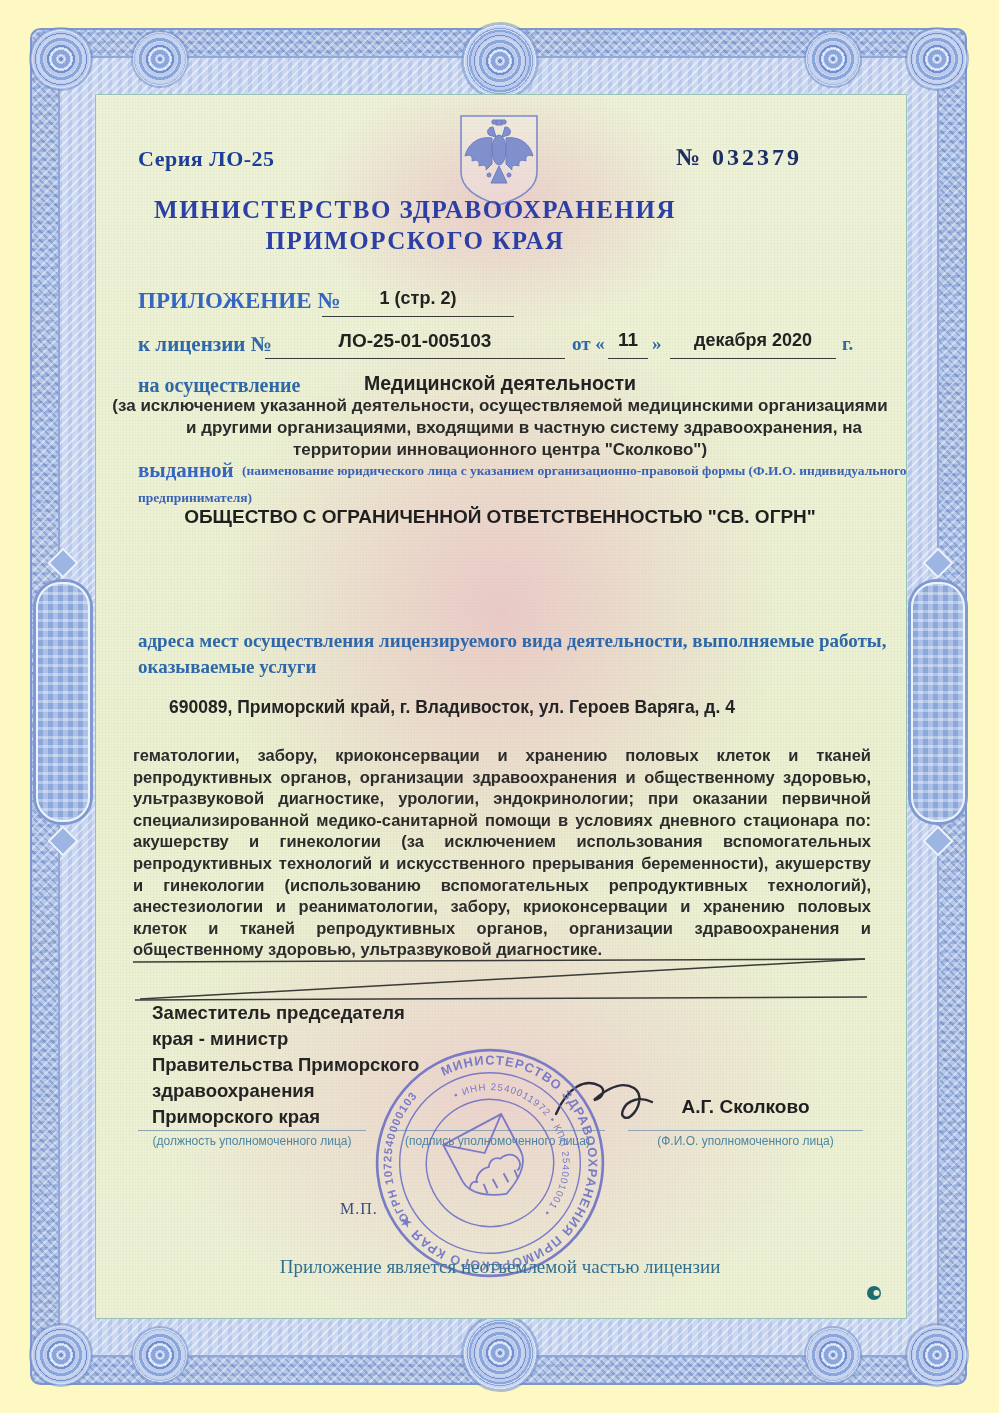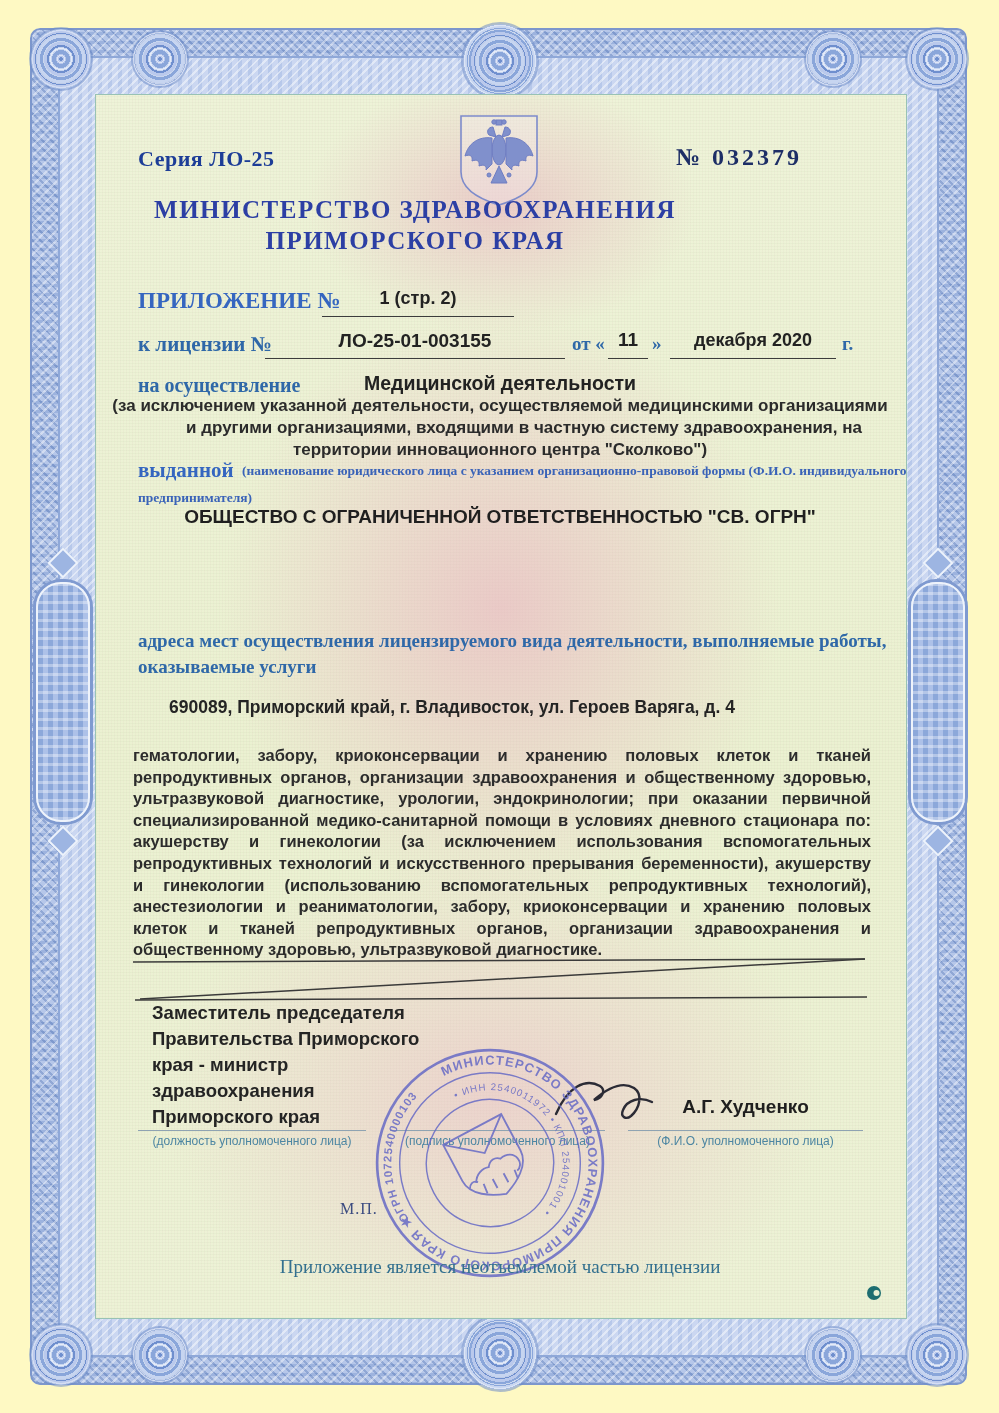--- a/index.html
+++ b/index.html
@@ -105,21 +105,21 @@
 
   <div class="abs serif number">№  032379</div>
 
   <div class="abs serif title" style="top:196px;">МИНИСТЕРСТВО ЗДРАВООХРАНЕНИЯ</div>
   <div class="abs serif title" style="top:227px;">ПРИМОРСКОГО КРАЯ</div>
 
   <div class="abs serif lbl-blue" style="left:138px;top:288px;font-size:23px;">ПРИЛОЖЕНИЕ №</div>
   <div class="abs fill-val" style="left:322px;top:288px;width:192px;height:28px;font-size:18px;">1 (стр. 2)</div>
 
   <div class="abs serif lbl-teal" style="left:138px;top:332px;font-size:21px;">к лицензии №</div>
-  <div class="abs fill-val" style="left:265px;top:330px;width:300px;height:28px;font-size:19px;">ЛО-25-01-003155</div>
+  <div class="abs fill-val" style="left:265px;top:330px;width:300px;height:28px;font-size:19px;">ЛО-25-01-005103</div>
   <div class="abs serif lbl-teal" style="left:572px;top:333px;font-size:19px;">от «</div>
   <div class="abs fill-val" style="left:608px;top:329px;width:40px;height:29px;font-size:19px;">11</div>
   <div class="abs serif lbl-teal" style="left:652px;top:333px;font-size:19px;">»</div>
   <div class="abs fill-val" style="left:670px;top:330px;width:166px;height:28px;font-size:18px;">декабря 2020</div>
   <div class="abs serif lbl-teal" style="left:842px;top:333px;font-size:19px;">г.</div>
 
   <div class="abs serif lbl-teal" style="left:138px;top:374px;font-size:20px;">на осуществление</div>
   <div class="abs" style="left:300px;top:372px;width:400px;text-align:center;font-size:19.5px;font-weight:bold;color:#222;">Медицинской деятельности</div>
   <div class="abs note-c" style="top:396px;">(за исключением указанной деятельности, осуществляемой медицинскими организациями</div>
   <div class="abs note-c" style="top:418px;margin-left:24px;">и другими организациями, входящими в частную систему здравоохранения, на</div>
@@ -139,31 +139,31 @@
   <svg class="abs" style="left:125px;top:948px;" width="750" height="60" viewBox="0 0 750 60">
     <g stroke="#3a3a3a" stroke-width="1.5" fill="none">
       <line x1="8" y1="14" x2="740" y2="11"></line>
       <line x1="740" y1="11" x2="15" y2="51"></line>
       <line x1="10" y1="52" x2="742" y2="49"></line>
     </g>
   </svg>
 
   <div class="abs sig-pos">
     <div>Заместитель председателя</div>
+    <div>края - министр</div>
     <div>Правительства Приморского</div>
-    <div>края - министр</div>
     <div>здравоохранения</div>
     <div>Приморского края</div>
   </div>
 
   <svg class="abs" style="left:548px;top:1072px;" width="120" height="52" viewBox="0 0 120 52">
     <path d="M8,42 C20,14 38,6 52,14 C58,18 55,26 46,28 C62,14 76,10 86,16 C95,22 92,36 83,44 C78,48 72,45 75,38 C79,28 92,24 104,30" fill="none" stroke="#2b2b35" stroke-width="2.4" stroke-linecap="round"></path>
   </svg>
 
-  <div class="abs sig-name">А.Г. Худченко</div>
+  <div class="abs sig-name">А.Г. Сколково</div>
 
   <div class="sig-line" style="left:138px;width:228px;">(должность уполномоченного лица)</div>
   <div class="sig-line" style="left:390px;width:215px;">(подпись уполномоченного лица)</div>
   <div class="sig-line" style="left:628px;width:235px;">(Ф.И.О. уполномоченного лица)</div>
 
   <div class="abs serif mp">М.П.</div>
 
   <svg class="abs stamp" viewBox="0 0 230 230">
     <defs>
       <path id="oArc" d="M115,19 A96,96 0 1 1 114.9,211 A96,96 0 1 1 115,19"></path>

